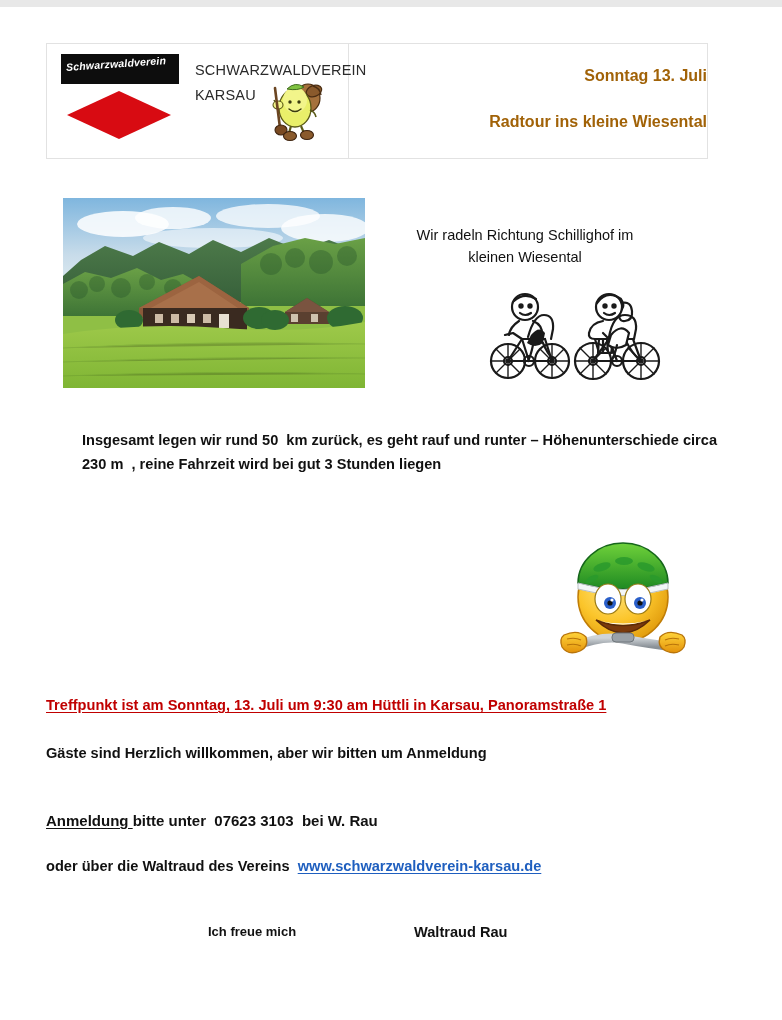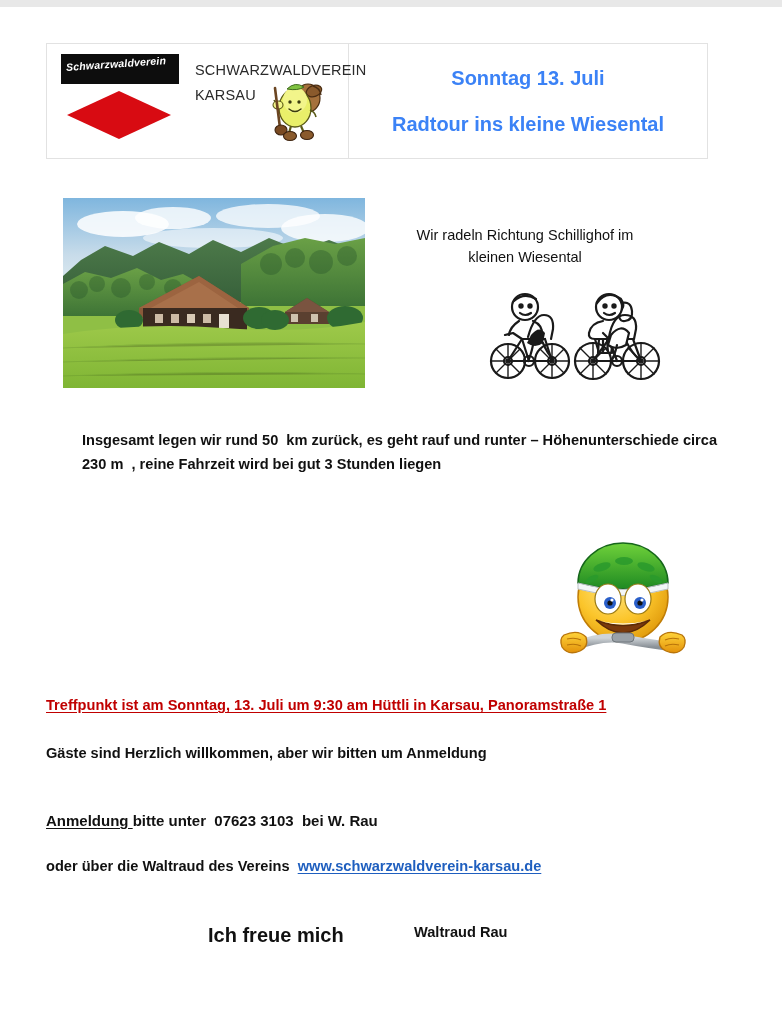--- a/index.html
+++ b/index.html
@@ -101,24 +101,24 @@
     left: 214px;
     top: 28px;
     width: 74px;
     height: 74px;
   }
 
   .header-red {
     position: absolute;
     left: 0;
     right: 0;
-    text-align: center;
-    color: #3b82f6;
-    font-weight: bold;
-    font-size: 20px;
+    text-align: right;
+    color: #a16207;
+    font-weight: bold;
+    font-size: 16px;
   }
   .header-red.line1 { top: 23px; }
   .header-red.line2 { top: 69px; }
 
   
   .photo {
     position: absolute;
     left: 63px;
     top: 198px;
     width: 302px;
@@ -207,21 +207,21 @@
   .link {
     color: #1f5fbf;
     text-decoration: underline;
     text-underline-offset: 2px;
     cursor: pointer;
   }
   .p-signoff-left {
     position: absolute;
     left: 208px;
     top: 924px;
-    font-size: 20px;
+    font-size: 13px;
     font-weight: bold;
     color: #111111;
   }
   .p-signoff-right {
     position: absolute;
     left: 414px;
     top: 924px;
     font-size: 14.6px;
     font-weight: bold;
     color: #111111;

